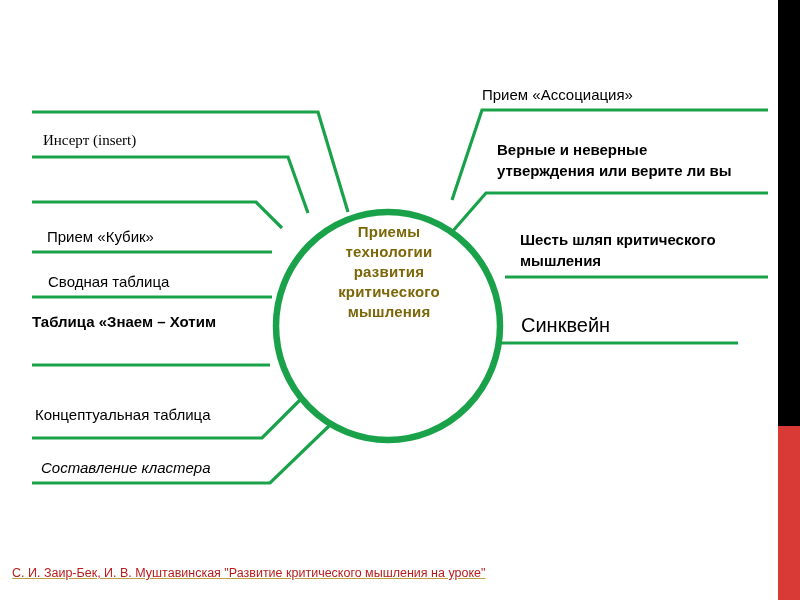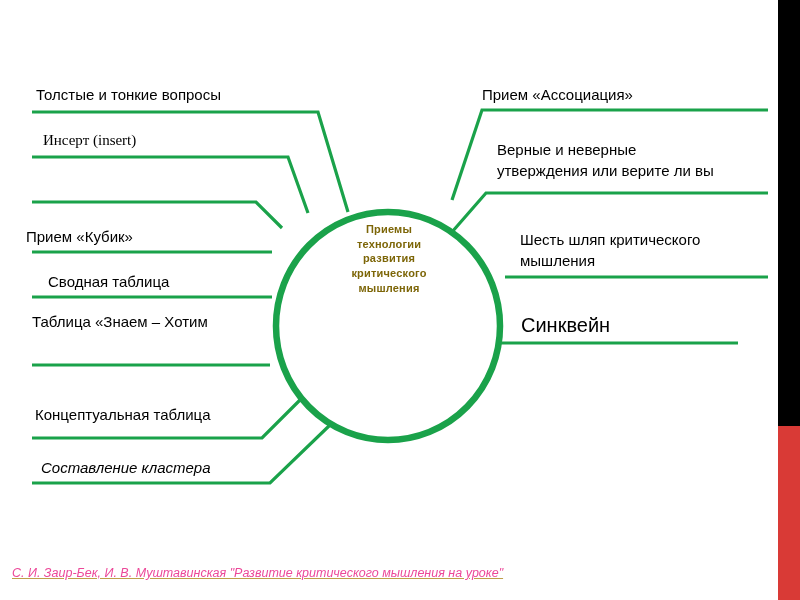--- a/index.html
+++ b/index.html
@@ -25,46 +25,46 @@
   .label {
     position: absolute;
     font-family: "Liberation Sans", sans-serif;
     font-size: 15px;
     color: #000000;
     line-height: 1.42;
     white-space: nowrap;
   }
   .label.wrap {
     white-space: normal;
+    font-weight: bold;
   }
   #center-text {
     position: absolute;
     left: 300px;
     top: 222px;
     width: 178px;
     text-align: center;
     font-family: "Liberation Sans", sans-serif;
-    font-size: 11px;
+    font-size: 15px;
     font-weight: bold;
     color: #7d6608;
     line-height: 1.33;
     letter-spacing: 0.2px;
   }
   #center-text div { display: block; }
   #footer-note {
     position: absolute;
     left: 12px;
     top: 566px;
     font-family: "Liberation Sans", sans-serif;
     font-size: 12.5px;
-    color: #ec4899;
+    color: #b91c1c;
     text-decoration: underline;
     text-decoration-color: #bf9f4a;
     white-space: nowrap;
-    font-style: italic;
   }
   #edge-bar-black {
     position: absolute;
     left: 778px;
     top: 0px;
     width: 22px;
     height: 426px;
     background: #000000;
   }
   #edge-bar-red {
@@ -97,26 +97,25 @@
     <g fill="none" stroke="#1aa24a" stroke-width="3.2" stroke-linecap="butt" stroke-linejoin="miter">
       <path d="M768,110 L482,110 L452,200"></path>
       <path d="M768,193 L486,193 L452,232"></path>
       <path d="M768,277 L505,277"></path>
       <path d="M738,343 L500,343"></path>
     </g>
 
     <ellipse cx="388" cy="326" rx="112" ry="114" fill="#ffffff" stroke="#1aa24a" stroke-width="6.5"></ellipse>
   </svg>
 
-  <div class="label" style="left:36px; top:84px;">Толстые и тонкие вопросы</div>
 
   <div class="label" style="left:43px; top:130px;font-family:Liberation Serif, serif;">Инсерт (insert)</div>
 
 
-  <div class="label" style="left:26px; top:226px;">Прием «Кубик»</div>
+  <div class="label" style="left:47px; top:226px;">Прием «Кубик»</div>
 
   <div class="label" style="left:48px; top:271px;">Сводная таблица</div>
 
   <div class="label wrap" style="left:32px; top:311px;text-align:right;">
     <div>Таблица «Знаем – Хотим</div>
   </div>
 
   <div class="label" style="left:35px; top:404px;">Концептуальная таблица</div>
 
   <div class="label" style="left:41px; top:457px;font-style:italic;">Составление кластера</div>

